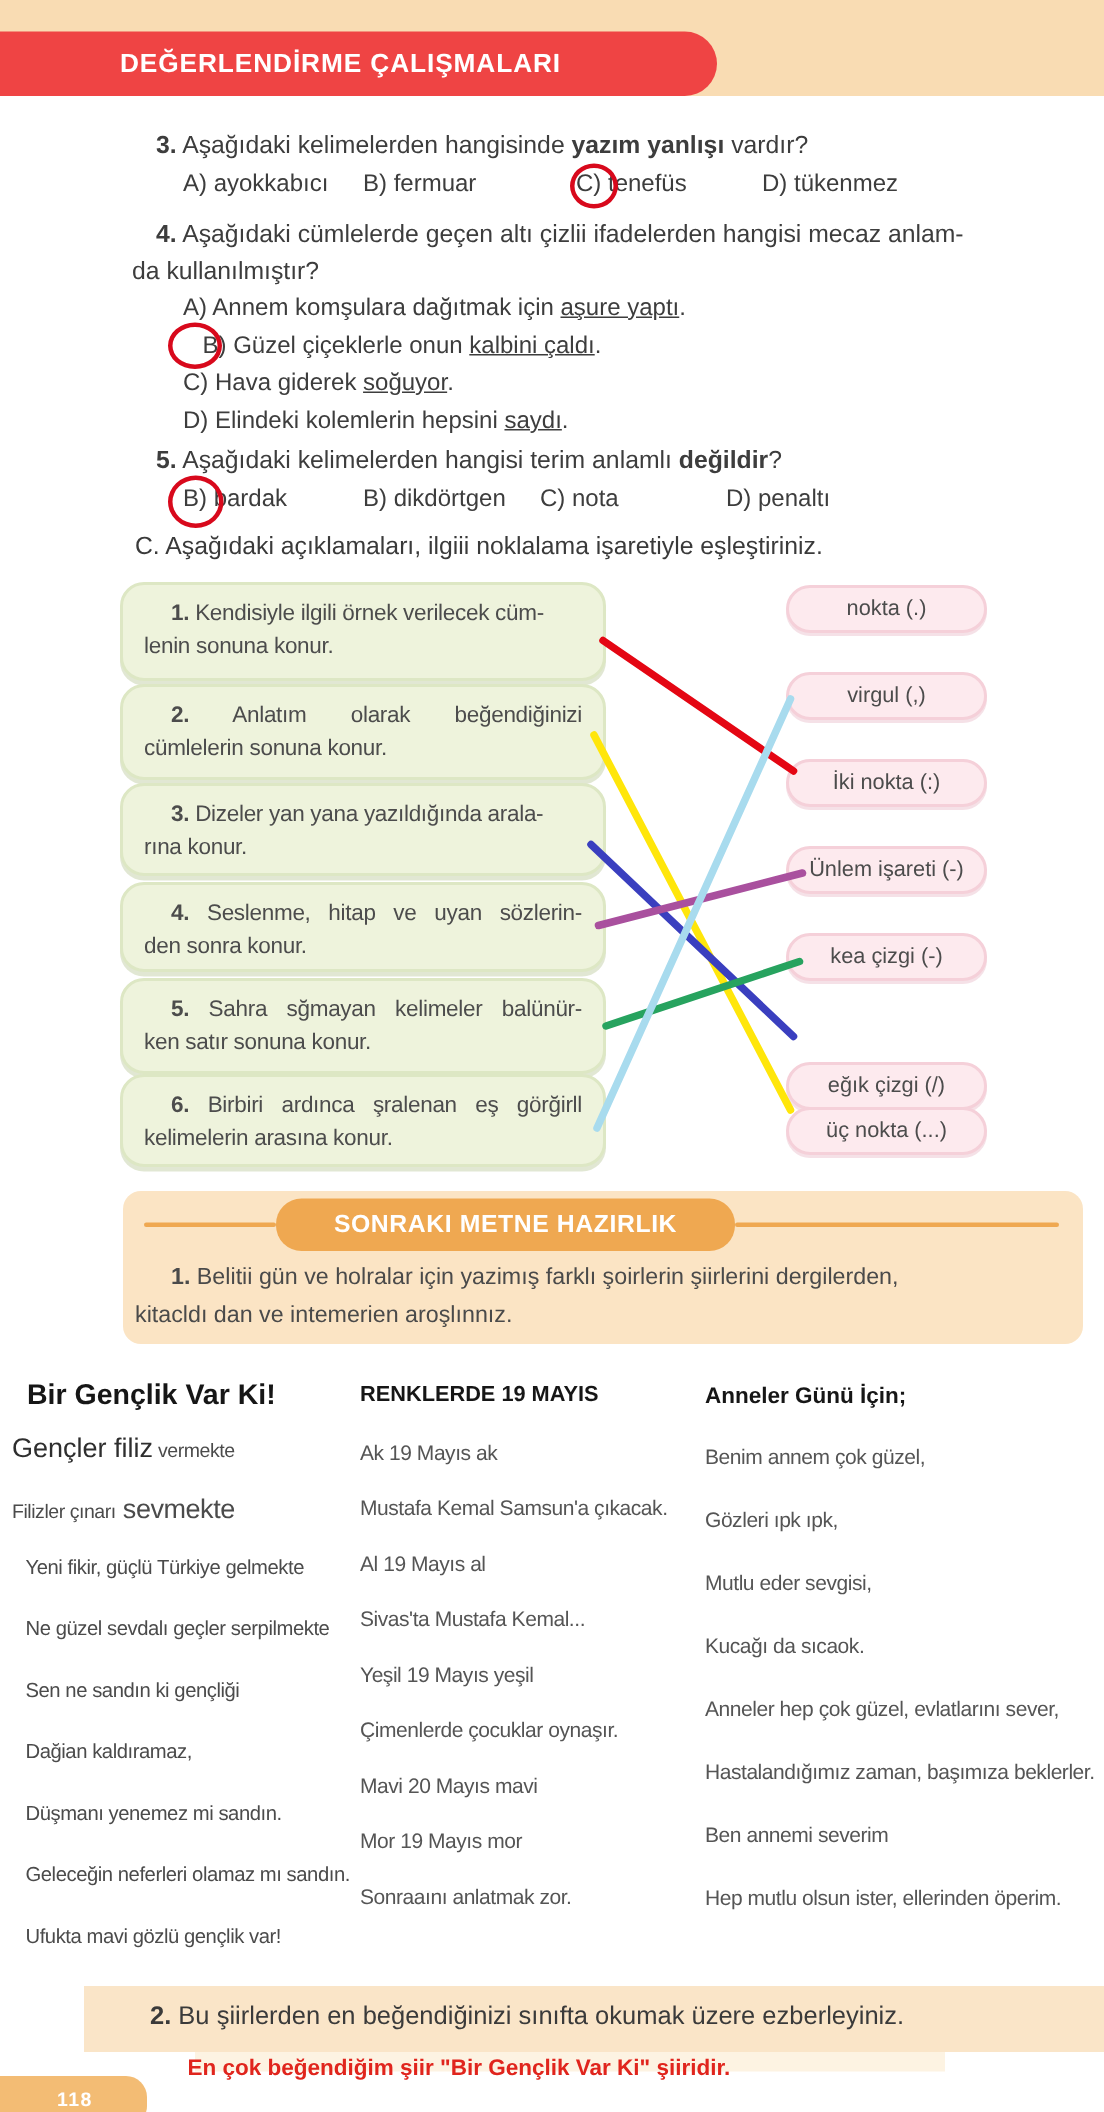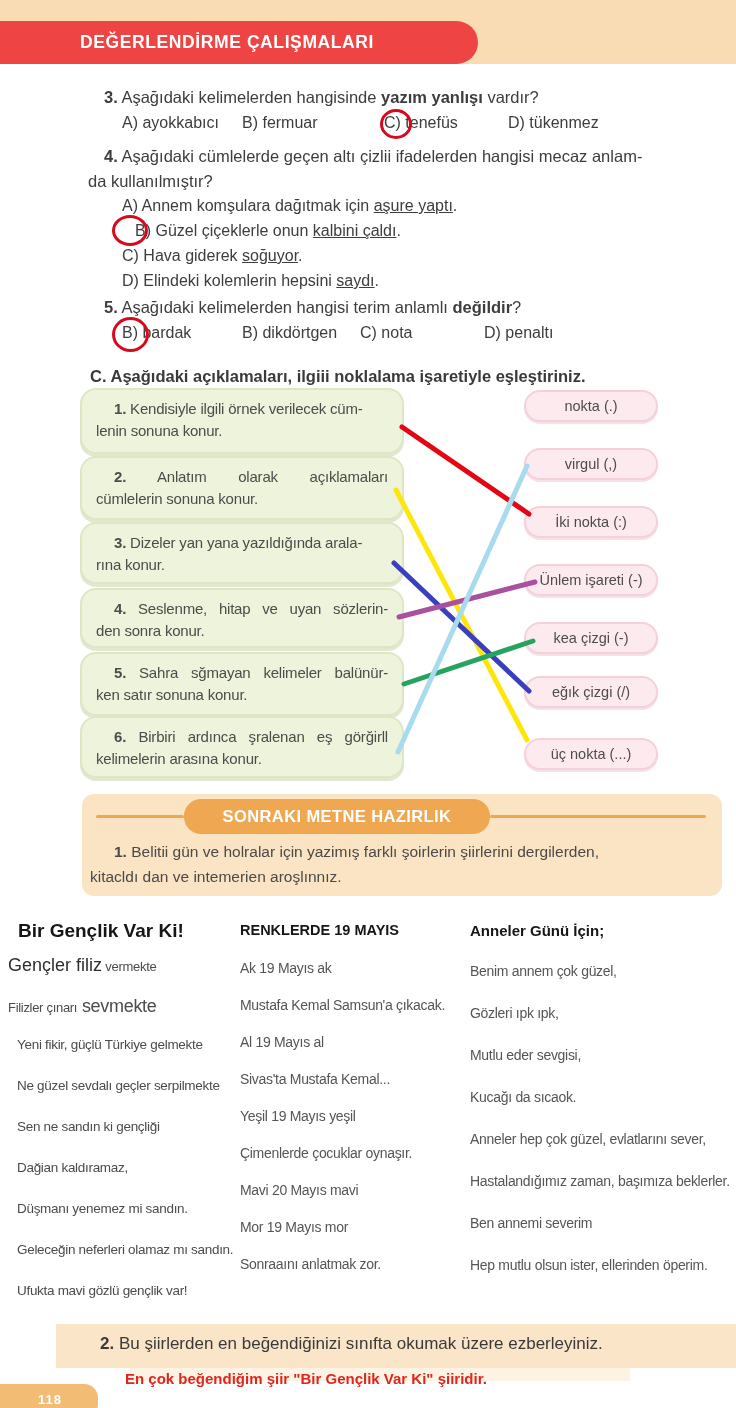--- a/index.html
+++ b/index.html
@@ -14,21 +14,21 @@
                border-radius:0 22px 22px 0;color:#fff;font-weight:bold;font-size:17.5px;
                letter-spacing:.6px;line-height:43px;padding-left:80px;box-sizing:border-box;}
 
   
   .qline{position:absolute;font-size:16.5px;color:#3d3d3d;white-space:nowrap;}
   .opt{position:absolute;font-size:16px;color:#3d3d3d;white-space:nowrap;}
   .u{text-decoration:underline;}
   .circle{position:absolute;border:3px solid #d8091c;border-radius:50%;background:transparent;}
 
   
-  .c-head{position:absolute;left:90px;top:355px;font-weight:bold;font-size:16.5px;color:#3a3a3a;white-space:nowrap;margin-top:12px;}
+  .c-head{position:absolute;left:90px;top:355px;font-weight:normal;font-size:16.5px;color:#3a3a3a;white-space:nowrap;}
   .gb{position:absolute;left:80px;width:324px;background:#eef3dc;border:2px solid #dde7c4;
       border-radius:16px;box-sizing:border-box;padding:8px 14px 0 14px;
       box-shadow:0 3px 0 rgba(170,185,130,.35);font-size:15px;letter-spacing:-0.2px;
       color:#4c4c4c;line-height:22px;}
   .gb-l1{white-space:nowrap;text-indent:18px;}
   .gb-l1.j{white-space:normal;text-align:justify;text-align-last:justify;}
   .gb-l2{white-space:nowrap;}
   .pb{position:absolute;left:524px;width:134px;height:32px;background:#fdeaee;border:2px solid #f5d0d9;
       border-radius:16px;box-sizing:border-box;text-align:center;line-height:28px;font-size:14.5px;
       color:#4c4c4c;box-shadow:0 2px 0 rgba(225,170,185,.35);white-space:nowrap;}
@@ -105,21 +105,21 @@
   <div class="opt" style="left:484px;top:324px;">D) penaltı</div>
   <div class="circle" style="left:112px;top:317px;width:31px;height:29px;"></div>
 
   <div class="c-head">C. Aşağıdaki açıklamaları, ilgiii noklalama işaretiyle eşleştiriniz.</div>
 
   <div class="gb" style="top:388px;height:66px;">
     <div class="gb-l1"><b>1.</b><span> Kendisiyle ilgili örnek verilecek cüm-</span></div>
     <div class="gb-l2">lenin sonuna konur.</div>
   </div>
   <div class="gb" style="top:456px;height:64px;">
-    <div class="gb-l1 j"><b>2.</b><span> Anlatım olarak açıklamaları</span></div>
+    <div class="gb-l1 j"><b>2.</b><span> Anlatım olarak beğendiğinizi</span></div>
     <div class="gb-l2">cümlelerin sonuna konur.</div>
   </div>
   <div class="gb" style="top:522px;height:62px;">
     <div class="gb-l1"><b>3.</b><span> Dizeler yan yana yazıldığında arala-</span></div>
     <div class="gb-l2">rına konur.</div>
   </div>
   <div class="gb" style="top:588px;height:60px;">
     <div class="gb-l1 j"><b>4.</b><span> Seslenme, hitap ve uyan sözlerin-</span></div>
     <div class="gb-l2">den sonra konur.</div>
   </div>
@@ -130,21 +130,21 @@
   <div class="gb" style="top:716px;height:62px;">
     <div class="gb-l1 j"><b>6.</b><span> Birbiri ardınca şralenan eş görğirll</span></div>
     <div class="gb-l2">kelimelerin arasına konur.</div>
   </div>
 
   <div class="pb" style="top:390px;">nokta (.)</div>
   <div class="pb" style="top:448px;">virgul (,)</div>
   <div class="pb" style="top:506px;">İki nokta (:)</div>
   <div class="pb" style="top:564px;">Ünlem işareti (-)</div>
   <div class="pb" style="top:622px;">kea çizgi (-)</div>
-  <div class="pb" style="top:676px;">eğık çizgi (/)</div>
+  <div class="pb" style="top:708px;">eğık çizgi (/)</div>
   <div class="pb" style="top:738px;">üç nokta (...)</div>
 
   <svg class="lines" width="736" height="1408" viewBox="0 0 736 1408">
       <line x1="402" y1="427" x2="529" y2="514" stroke="#e40613"></line>
       <line x1="396" y1="490" x2="527" y2="740" stroke="#ffe60a"></line>
       <line x1="394" y1="563" x2="529" y2="691" stroke="#3a3fbf"></line>
       <line x1="399" y1="617" x2="535" y2="582" stroke="#a9509e"></line>
       <line x1="404" y1="684" x2="533" y2="641" stroke="#27a35f"></line>
       <line x1="398" y1="752" x2="527" y2="466" stroke="#a8dbee"></line>
     </svg>

